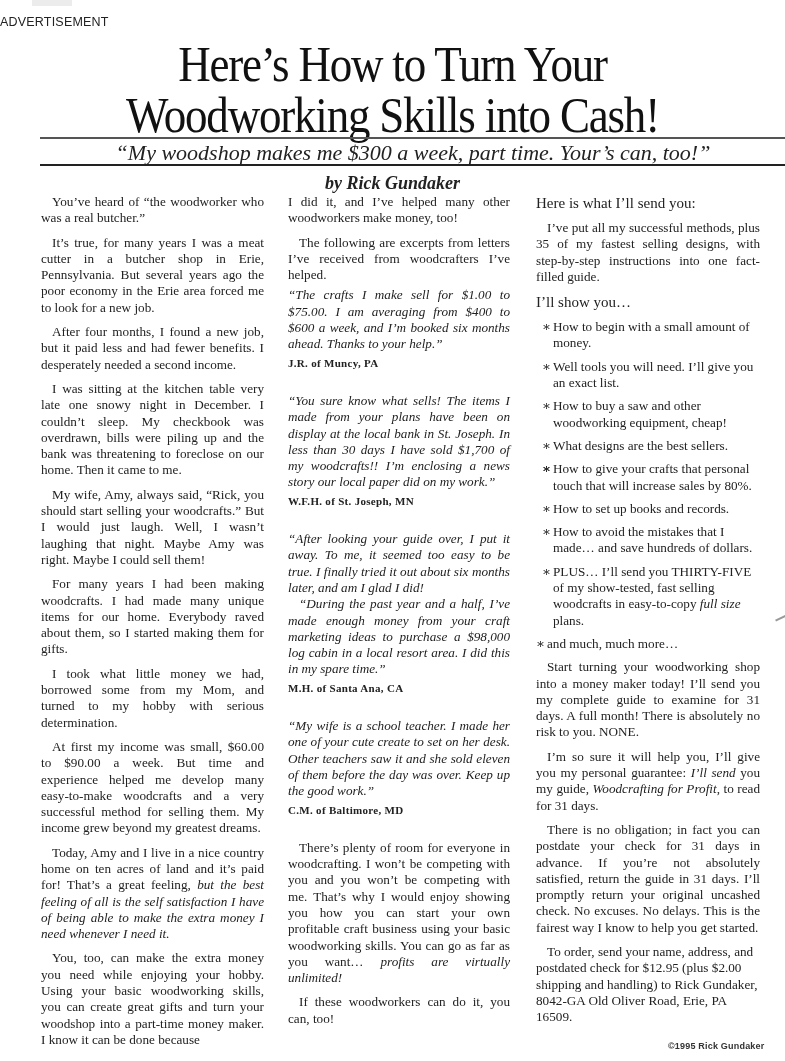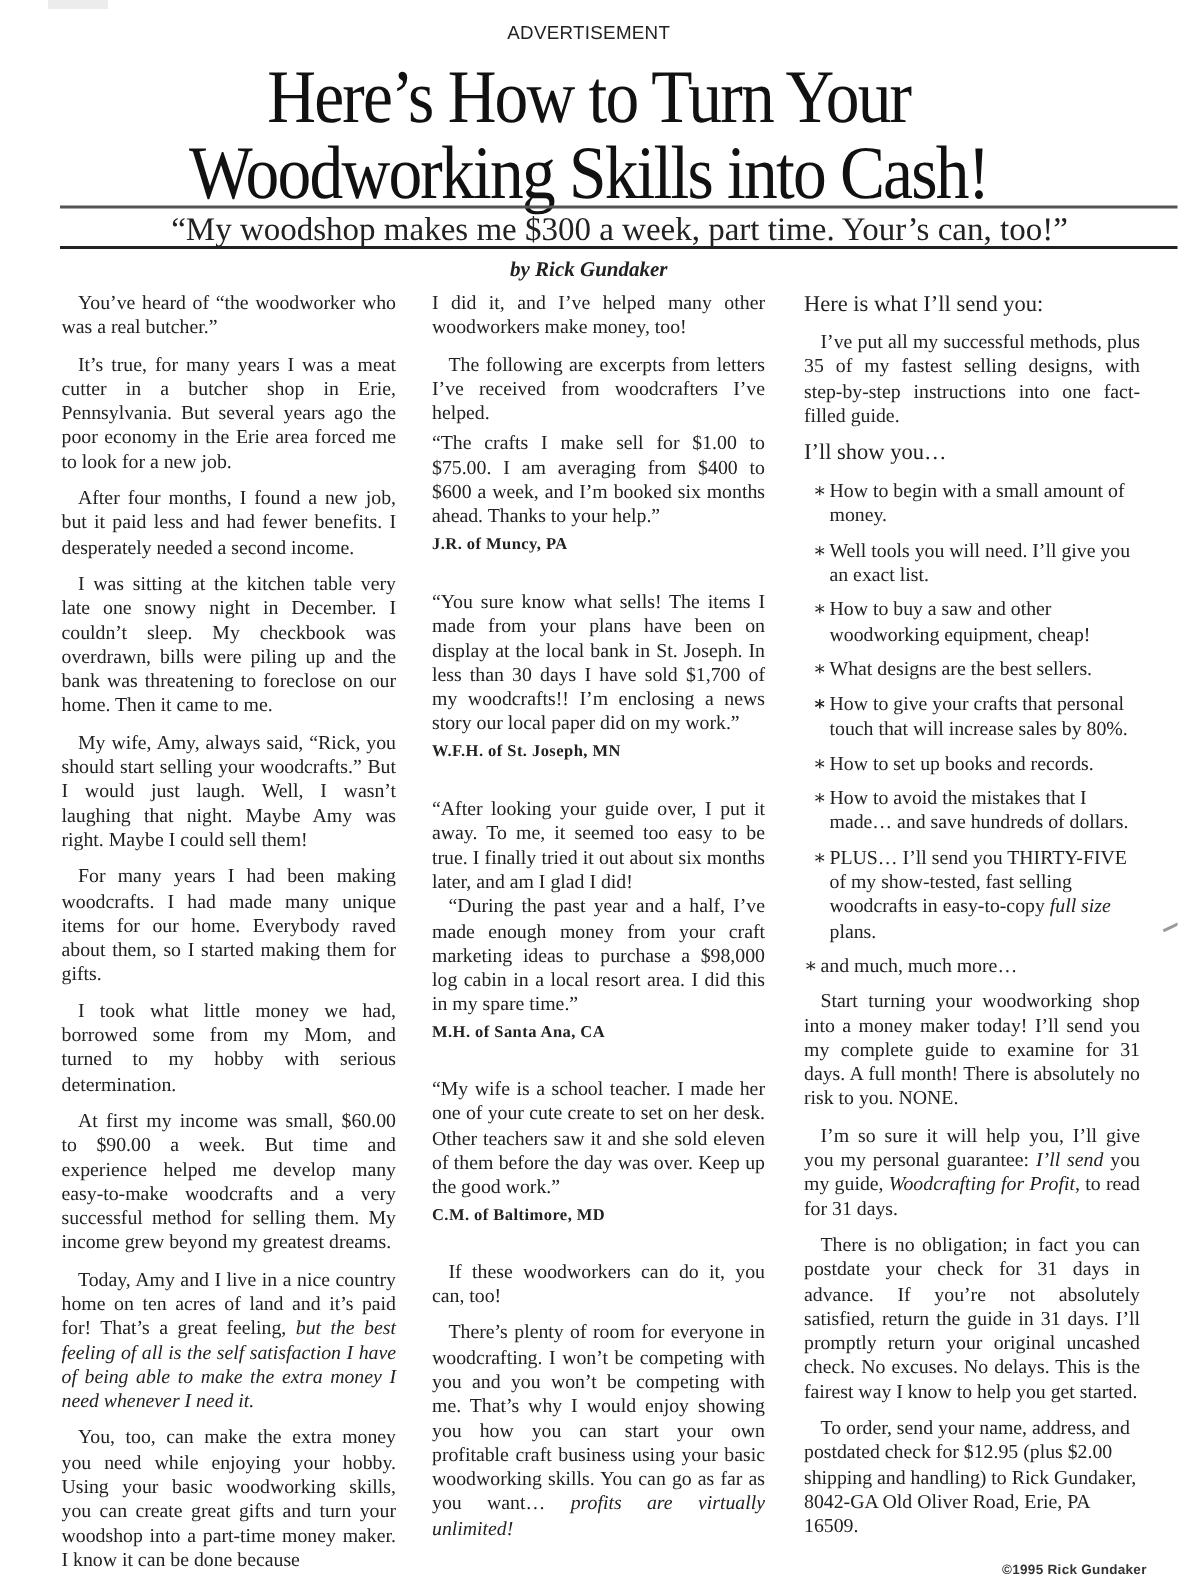--- a/index.html
+++ b/index.html
@@ -6,58 +6,58 @@
   body {
     width: 785px; height: 1061px; overflow: hidden; position: relative;
     font-family: "Liberation Serif", "DejaVu Serif", serif;
     color: #1a1a1a;
   }
   .corner-smudge {
     position: absolute; left: 32px; top: 0; width: 40px; height: 6px;
     background: #ececec;
   }
   .ad-label {
-    position: absolute; top: 15px; left: 0; width: 785px; text-align: center;
+    position: absolute; top: 15px; left: 0; width: 785px; text-align: left;
     font-family: "Liberation Sans", "DejaVu Sans", sans-serif;
     font-size: 12.5px; letter-spacing: 0.2px; color: #222;
   }
   .headline {
     position: absolute; top: 40px; left: 0; width: 785px; text-align: center;
     font-family: "Liberation Serif", "DejaVu Serif", serif;
     font-size: 45px; line-height: 45px; letter-spacing: -1.2px; color: #111;
     transform: scaleY(1.12); transform-origin: top center;
   }
   .headline .line { display: block; white-space: nowrap; }
   .rule-top {
     position: absolute; left: 40px; top: 137px; width: 746px; height: 2px; background: #555;
   }
   .subhead {
     position: absolute; top: 139px; left: 40px; width: 746px; text-align: center;
     font-family: "Liberation Serif", "DejaVu Serif", serif;
-    font-size: 22px; line-height: 28px; color: #222;
+    font-style: italic; font-size: 22px; line-height: 28px; color: #222;
     white-space: nowrap;
   }
   .rule-bottom {
     position: absolute; left: 40px; top: 164px; width: 746px; height: 2px; background: #222;
   }
   .byline {
     position: absolute; top: 173px; left: 0; width: 785px; text-align: center;
     font-family: "Liberation Serif", "DejaVu Serif", serif;
-    font-style: italic; font-weight: bold; font-size: 14px; color: #222;
+    font-style: italic; font-weight: bold; font-size: 18px; color: #222;
   }
   .col {
     position: absolute; top: 194px;
     font-size: 13.2px; line-height: 16.3px; color: #222;
   }
   .col p { margin: 0 0 8px 0; text-align: justify; text-indent: 11px; }
   .col1 { left: 41px; width: 223px; }
   .col2 { left: 288px; width: 222px; }
   .col3 { left: 536px; width: 224px; }
   .col p.noindent { text-indent: 0; }
-  .quote { text-align: center; text-indent: 0 !important; margin-bottom: 0 !important; }
+  .quote { font-style: italic; text-align: center; text-indent: 0 !important; margin-bottom: 0 !important; }
   .quote-indent { text-indent: 11px !important; }
   .attrib {
     text-align: left; font-weight: bold; font-size: 11px; letter-spacing: 0.3px;
     margin: 2px 0 22px 0; font-family: "Liberation Serif", "DejaVu Serif", serif;
   }
   .em { font-style: italic; text-align: center; }
   .section-head { font-size: 15px; line-height: 18px; margin: 0 0 4px 0; text-indent: 0 !important; }
   .bullets { list-style: none; margin: 0 0 6px 0; padding: 0 0 0 6px; }
   .bullets li { position: relative; padding-left: 11px; margin-bottom: 7px; text-align: left; }
   .bullets li .star { position: absolute; left: 0; top: 0; }
@@ -112,22 +112,22 @@
   <p class="quote">“You sure know what sells! The items I made from your plans have been on display at the local bank in St. Joseph. In less than 30 days I have sold $1,700 of my woodcrafts!! I’m enclosing a news story our local paper did on my work.”</p>
   <div class="attrib">W.F.H. of St. Joseph, MN</div>
 
   <p class="quote">“After looking your guide over, I put it away. To me, it seemed too easy to be true. I finally tried it out about six months later, and am I glad I did!</p>
   <p class="quote quote-indent">“During the past year and a half, I’ve made enough money from your craft marketing ideas to purchase a $98,000 log cabin in a local resort area. I did this in my spare time.”</p>
   <div class="attrib">M.H. of Santa Ana, CA</div>
 
   <p class="quote">“My wife is a school teacher. I made her one of your cute create to set on her desk. Other teachers saw it and she sold eleven of them before the day was over. Keep up the good work.”</p>
   <div class="attrib">C.M. of Baltimore, MD</div>
 
+  <p><span>There’s plenty of room for everyone in woodcrafting. I won’t be competing with you and you won’t be competing with me. That’s why I would enjoy showing you how you can start your own profitable craft business using your basic woodworking skills. You can go as far as you want… </span><span class="em">profits are virtually unlimited!</span></p>
   <p>If these woodworkers can do it, you can, too!</p>
-  <p><span>There’s plenty of room for everyone in woodcrafting. I won’t be competing with you and you won’t be competing with me. That’s why I would enjoy showing you how you can start your own profitable craft business using your basic woodworking skills. You can go as far as you want… </span><span class="em">profits are virtually unlimited!</span></p>
 </div>
 
 <div class="col col3">
   <p class="section-head">Here is what I’ll send you:</p>
   <p>I’ve put all my successful methods, plus 35 of my fastest selling designs, with step-by-step instructions into one fact-filled guide.</p>
   <p class="section-head">I’ll show you…</p>
 
   <ul class="bullets">
     <li><span class="star">∗</span><span>How to begin with a small amount of money.</span></li>
     <li><span class="star">∗</span><span>Well tools you will need. I’ll give you an exact list.</span></li>

